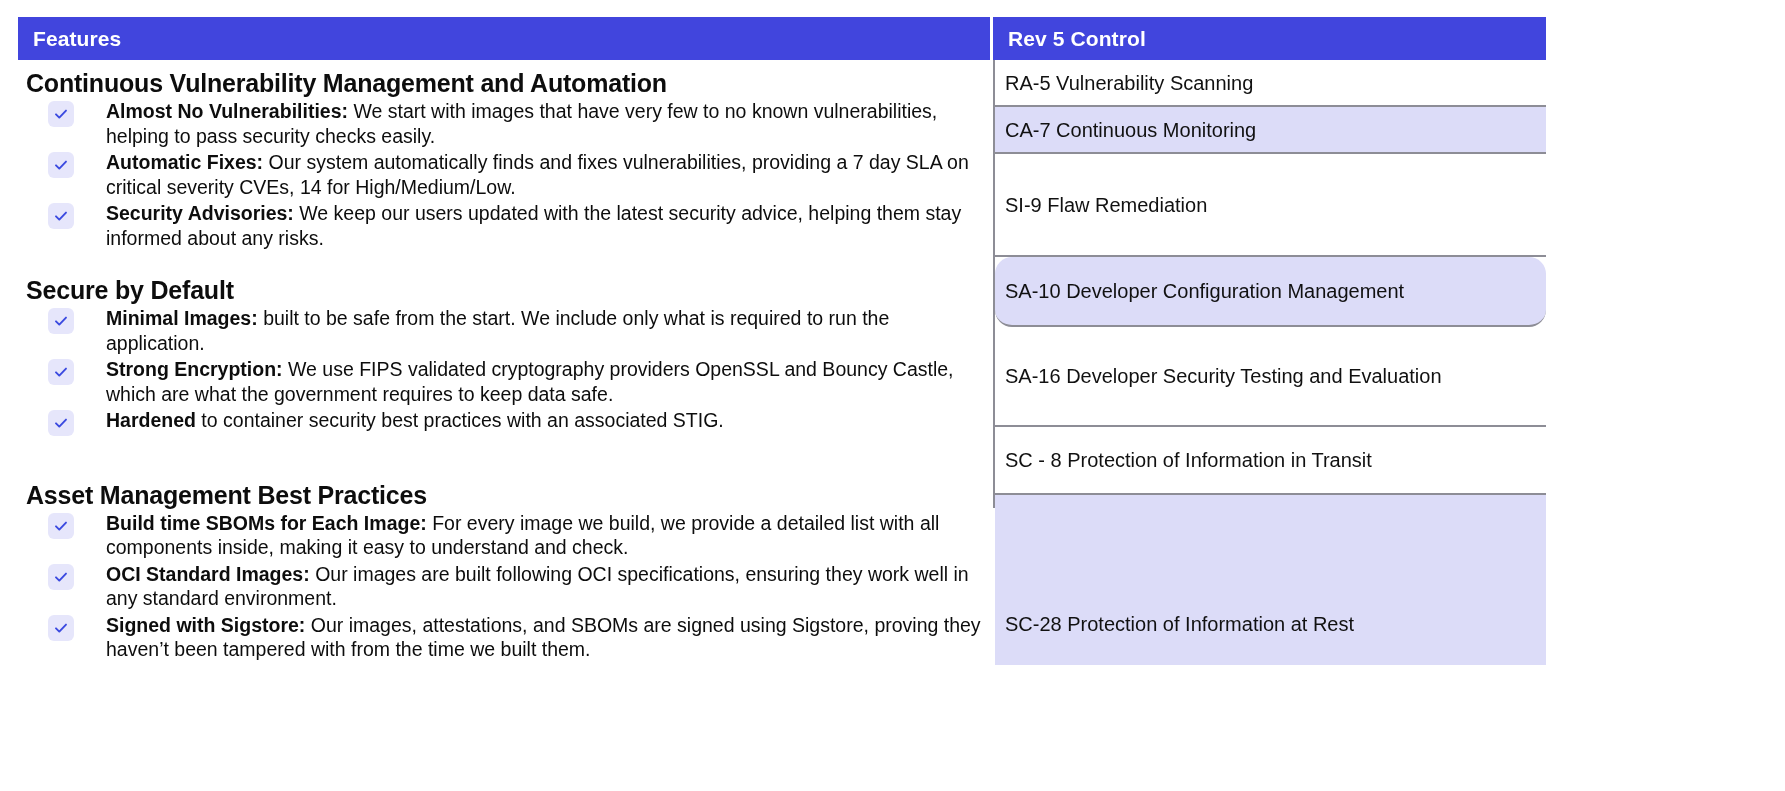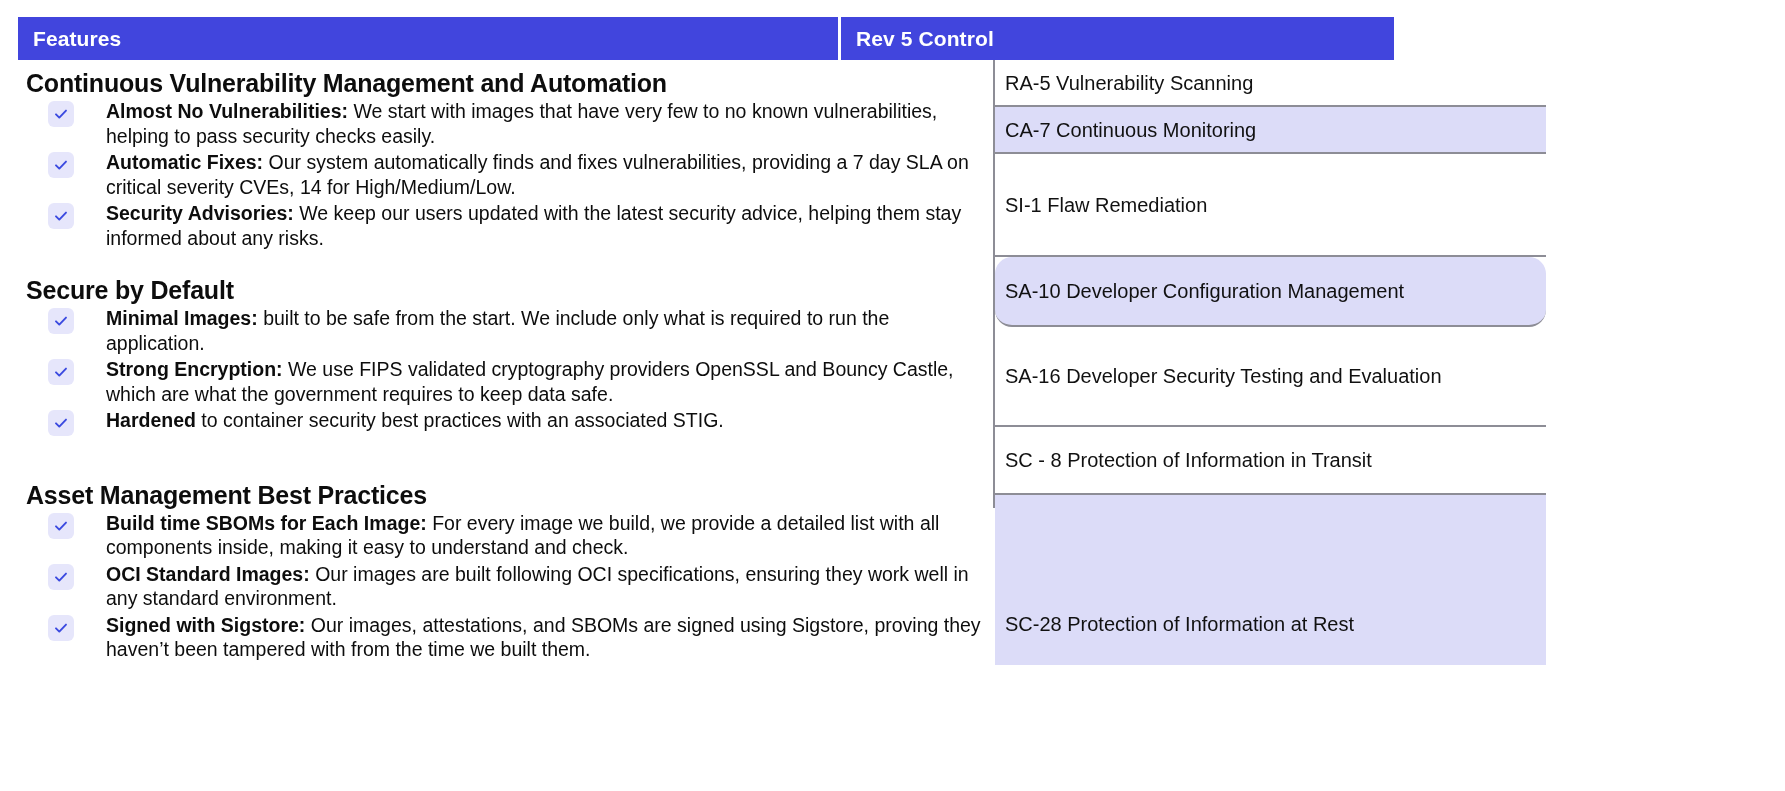--- a/index.html
+++ b/index.html
@@ -21,21 +21,21 @@
   .hdr{
     background:#4145dd;
     color:#ffffff;
     font-size:21px;
     font-weight:bold;
     display:flex;align-items:center;
     padding-left:15px;
     box-sizing:border-box;
     letter-spacing:0.1px;
   }
-  .hdr-features{width:820px;}
+  .hdr-features{width:972px;}
   .hdr-gap{width:3px;background:#ffffff;}
   .hdr-control{width:553px;}
 
   
   .body-row{
     position:absolute;left:18px;top:60px;
     width:1528px;height:605px;
   }
   .col-left{
     position:absolute;left:0;top:2px;
@@ -212,21 +212,21 @@
             <span class="b-term">Signed with Sigstore:</span><span> Our images, attestations, and SBOMs are signed using Sigstore, proving they haven’t been tampered with from the time we built them.</span>
           </li>
         </ul>
       </div>
 
     </div>
 
     <div class="col-right">
       <div class="rrow plain r0">RA-5 Vulnerability Scanning</div>
       <div class="rrow shade r1">CA-7 Continuous Monitoring</div>
-      <div class="rrow plain r2">SI-1 Flaw Remediation</div>
+      <div class="rrow plain r2">SI-9 Flaw Remediation</div>
       <div class="rrow shade r3">SA-10 Developer Configuration Management</div>
       <div class="rrow plain r4">SA-16 Developer Security Testing and Evaluation</div>
       <div class="rrow plain r5">SC - 8 Protection of Information in Transit</div>
       <div class="rrow shade r6 noline">SC-28 Protection of Information at Rest</div>
     </div>
 
   </div>
 </div>
 
 </body></html>

